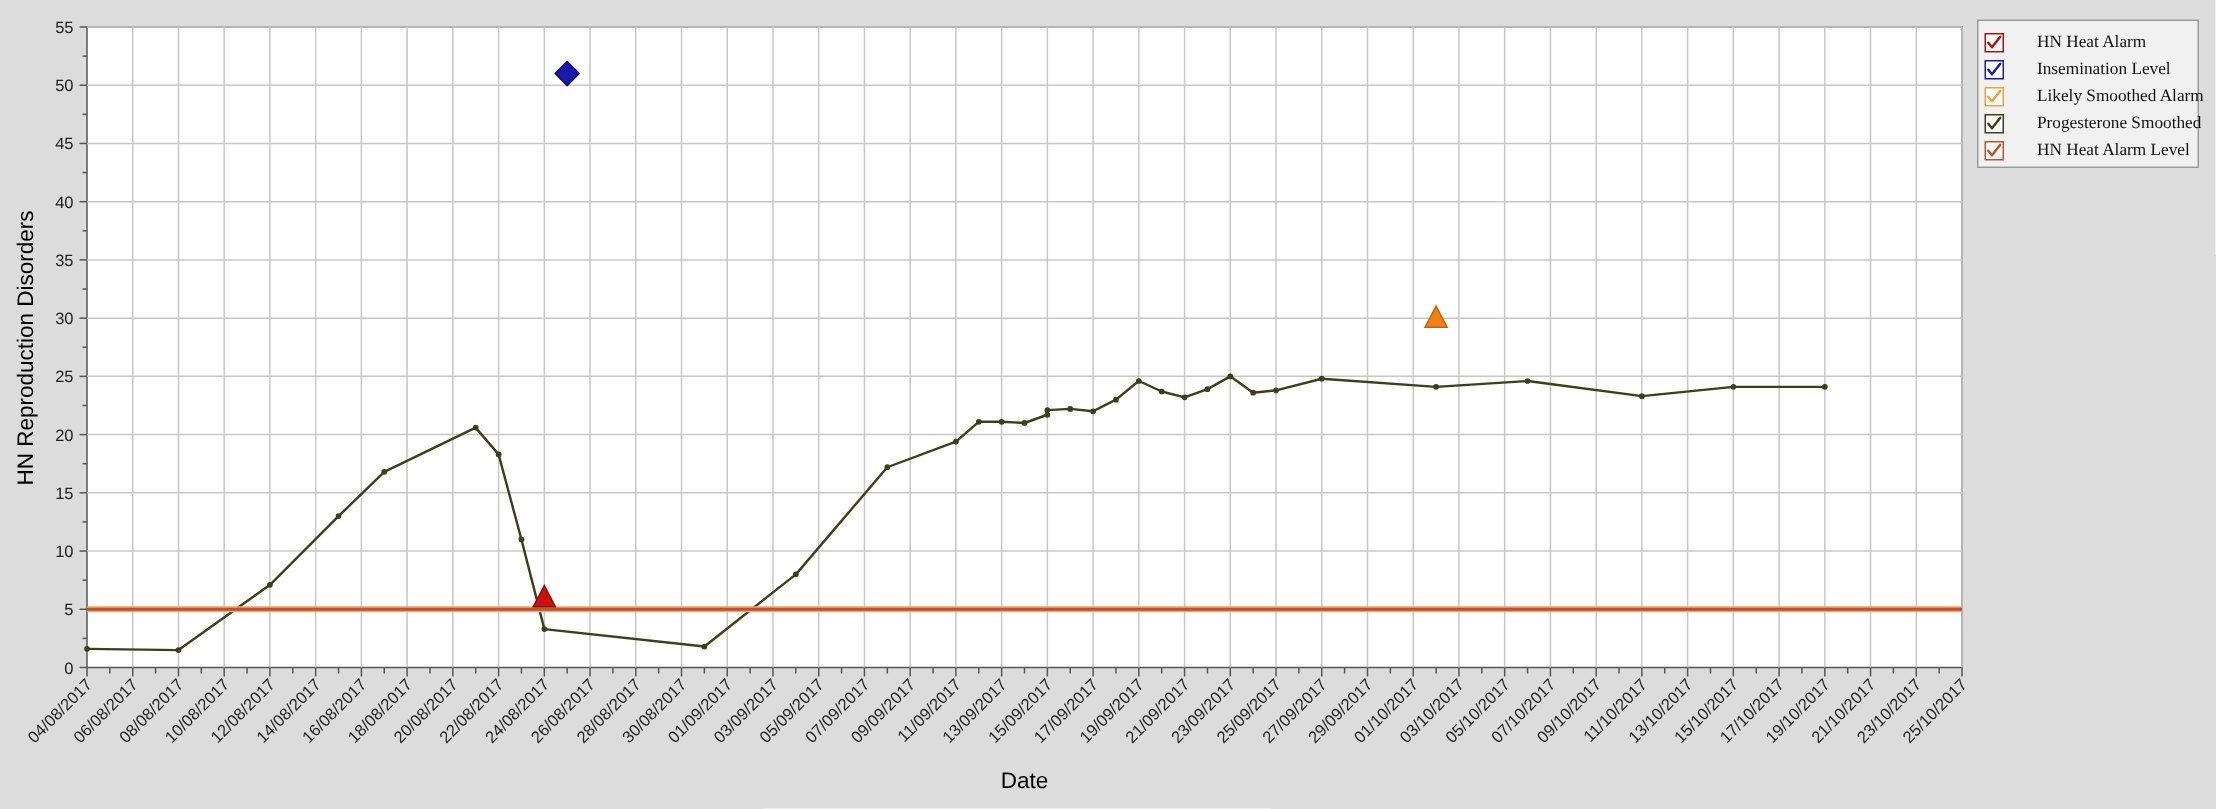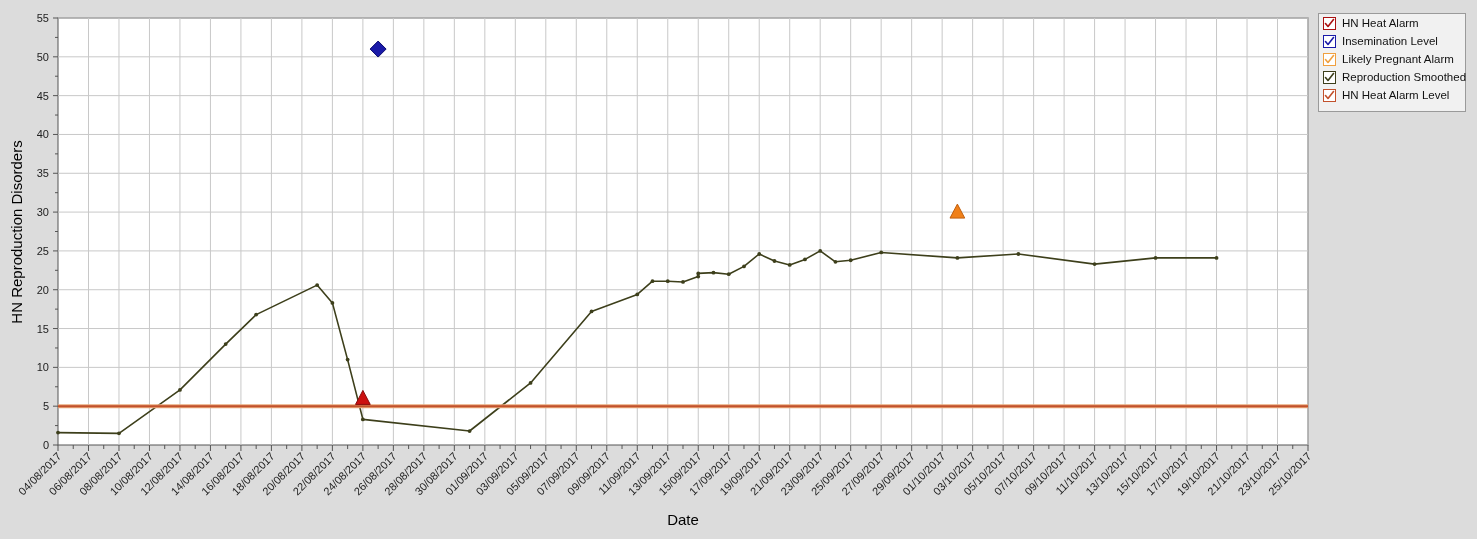--- a/index.html
+++ b/index.html
@@ -23,23 +23,24 @@
   #legend{
     position:absolute;
     left:1318px;top:13px;
     width:148px;
     background:#f1f1f1;
     border:1px solid #9a9a9a;
     padding:3px 4px 4px 4px;
     box-sizing:border-box;
   }
   .legend-row{
-    display:flex;align-items:flex-start;
+    display:flex;align-items:flex-end;
     height:18px;
-    gap:6px;
+    gap:22px;
+    font-family:Liberation Serif, serif;
   }
   .legend-box{
     width:13px;height:13px;
     background:#ffffff;
     border:1px solid #777;
     box-sizing:border-box;
     position:relative;
     flex:0 0 auto;
   }
   .legend-box svg{position:absolute;left:0;top:0;}
@@ -340,29 +341,29 @@
           </svg>
         </div>
         <span class="legend-label">Insemination Level</span>
       </div>
       <div class="legend-row">
         <div class="legend-box" style="border-color: rgb(240, 160, 64);">
           <svg width="11" height="11" viewBox="0 0 11 11">
             <polyline points="1.5,5.5 4,8.5 9.5,1.5" fill="none" stroke="#f0a040" stroke-width="1.6" stroke-linecap="round" stroke-linejoin="round"></polyline>
           </svg>
         </div>
-        <span class="legend-label">Likely Pregnant Alarm</span>
+        <span class="legend-label">Likely Smoothed Alarm</span>
       </div>
       <div class="legend-row">
         <div class="legend-box" style="border-color: rgb(61, 63, 27);">
           <svg width="11" height="11" viewBox="0 0 11 11">
             <polyline points="1.5,5.5 4,8.5 9.5,1.5" fill="none" stroke="#3d3f1b" stroke-width="1.6" stroke-linecap="round" stroke-linejoin="round"></polyline>
           </svg>
         </div>
-        <span class="legend-label">Reproduction Smoothed</span>
+        <span class="legend-label">Progesterone Smoothed</span>
       </div>
       <div class="legend-row">
         <div class="legend-box" style="border-color: rgb(194, 81, 44);">
           <svg width="11" height="11" viewBox="0 0 11 11">
             <polyline points="1.5,5.5 4,8.5 9.5,1.5" fill="none" stroke="#c2512c" stroke-width="1.6" stroke-linecap="round" stroke-linejoin="round"></polyline>
           </svg>
         </div>
         <span class="legend-label">HN Heat Alarm Level</span>
       </div>
     </div>

